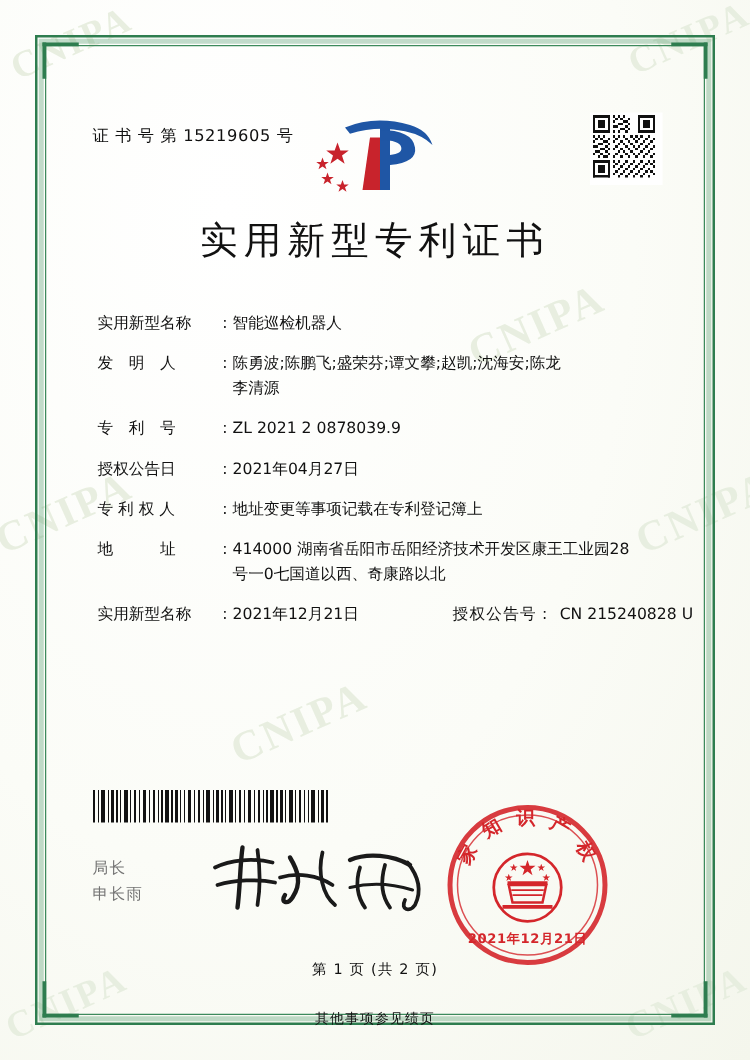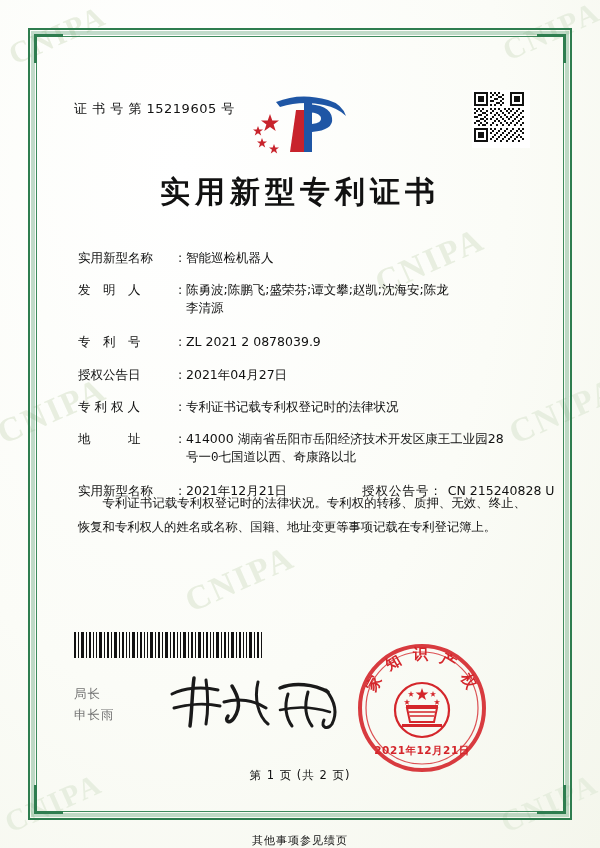--- a/index.html
+++ b/index.html
@@ -117,21 +117,21 @@
     height: 62px;
   }
 
   .title {
     position: absolute;
     left: 0;
     right: 0;
     top: 120px;
     text-align: center;
     font-family: "DejaVu Sans", "Liberation Sans", sans-serif;
-    font-weight: bold;
+    font-weight: normal;
     font-size: 30px;
     letter-spacing: 5px;
     color: #111;
   }
 
   .fields {
     position: absolute;
     left: 26px;
     top: 196px;
     right: 10px;
@@ -154,21 +154,20 @@
     width: 12px;
     flex: 0 0 12px;
     text-align: center;
   }
   .field .val {
     flex: 1 1 auto;
     word-break: break-all;
   }
   .val .line2 {
     display: block;
-    font-family: Liberation Mono, monospace;
   }
   .pair {
     display: flex;
     align-items: flex-end;
     font-size: 12.5px;
   }
   .pair .lbl2 {
     white-space: nowrap;
     letter-spacing: 1px;
   }
@@ -246,21 +245,21 @@
     text-align: center;
     font-size: 11.5px;
     color: #111;
     letter-spacing: 1px;
   }
 
   .footer-note {
     position: absolute;
     left: 0;
     right: 0;
-    bottom: 0;
+    bottom: 26px;
     text-align: center;
     font-size: 11px;
     color: #111;
     letter-spacing: 1px;
   }
 </style>
 </head>
 <body>
 
 <div class="page">
@@ -494,21 +493,21 @@
 
       <div class="field">
         <span class="lbl">授权公告日</span>
         <span class="colon">:</span>
         <span class="val">2021年04月27日</span>
       </div>
 
       <div class="field">
         <span class="lbl">专 利 权 人</span>
         <span class="colon">:</span>
-        <span class="val">专利证书记载专利权登记时的法律状况</span>
+        <span class="val">地址变更等事项记载在专利登记簿上</span>
       </div>
 
       <div class="field">
         <span class="lbl">地　　　址</span>
         <span class="colon">:</span>
         <span class="val">
           <span>414000 湖南省岳阳市岳阳经济技术开发区康王工业园28</span>
           <span class="line2">号一0七国道以西、奇康路以北</span>
         </span>
       </div>
@@ -522,21 +521,20 @@
             <span class="lbl2">授权公告号</span>
             <span style="margin-left:4px;">:</span>
             <span class="val2">CN 215240828 U</span>
           </span>
         </span>
       </div>
 
     </div>
 
     <div class="paras">
-      <p>专利证书记载专利权登记时的法律状况。专利权的转移、质押、无效、终止、恢复和专利权人的姓名或名称、国籍、地址变更等事项记载在专利登记簿上。</p>
     </div>
 
     <div class="barcode">
       <svg width="190" height="26" shape-rendering="crispEdges">
         <g fill="#111111">
           <rect x="0" y="0" width="2" height="26"></rect>
             <rect x="4" y="0" width="1" height="26"></rect>
           <rect x="7" y="0" width="3" height="26"></rect>
             <rect x="12" y="0" width="1" height="26"></rect>
           <rect x="15" y="0" width="2" height="26"></rect>

